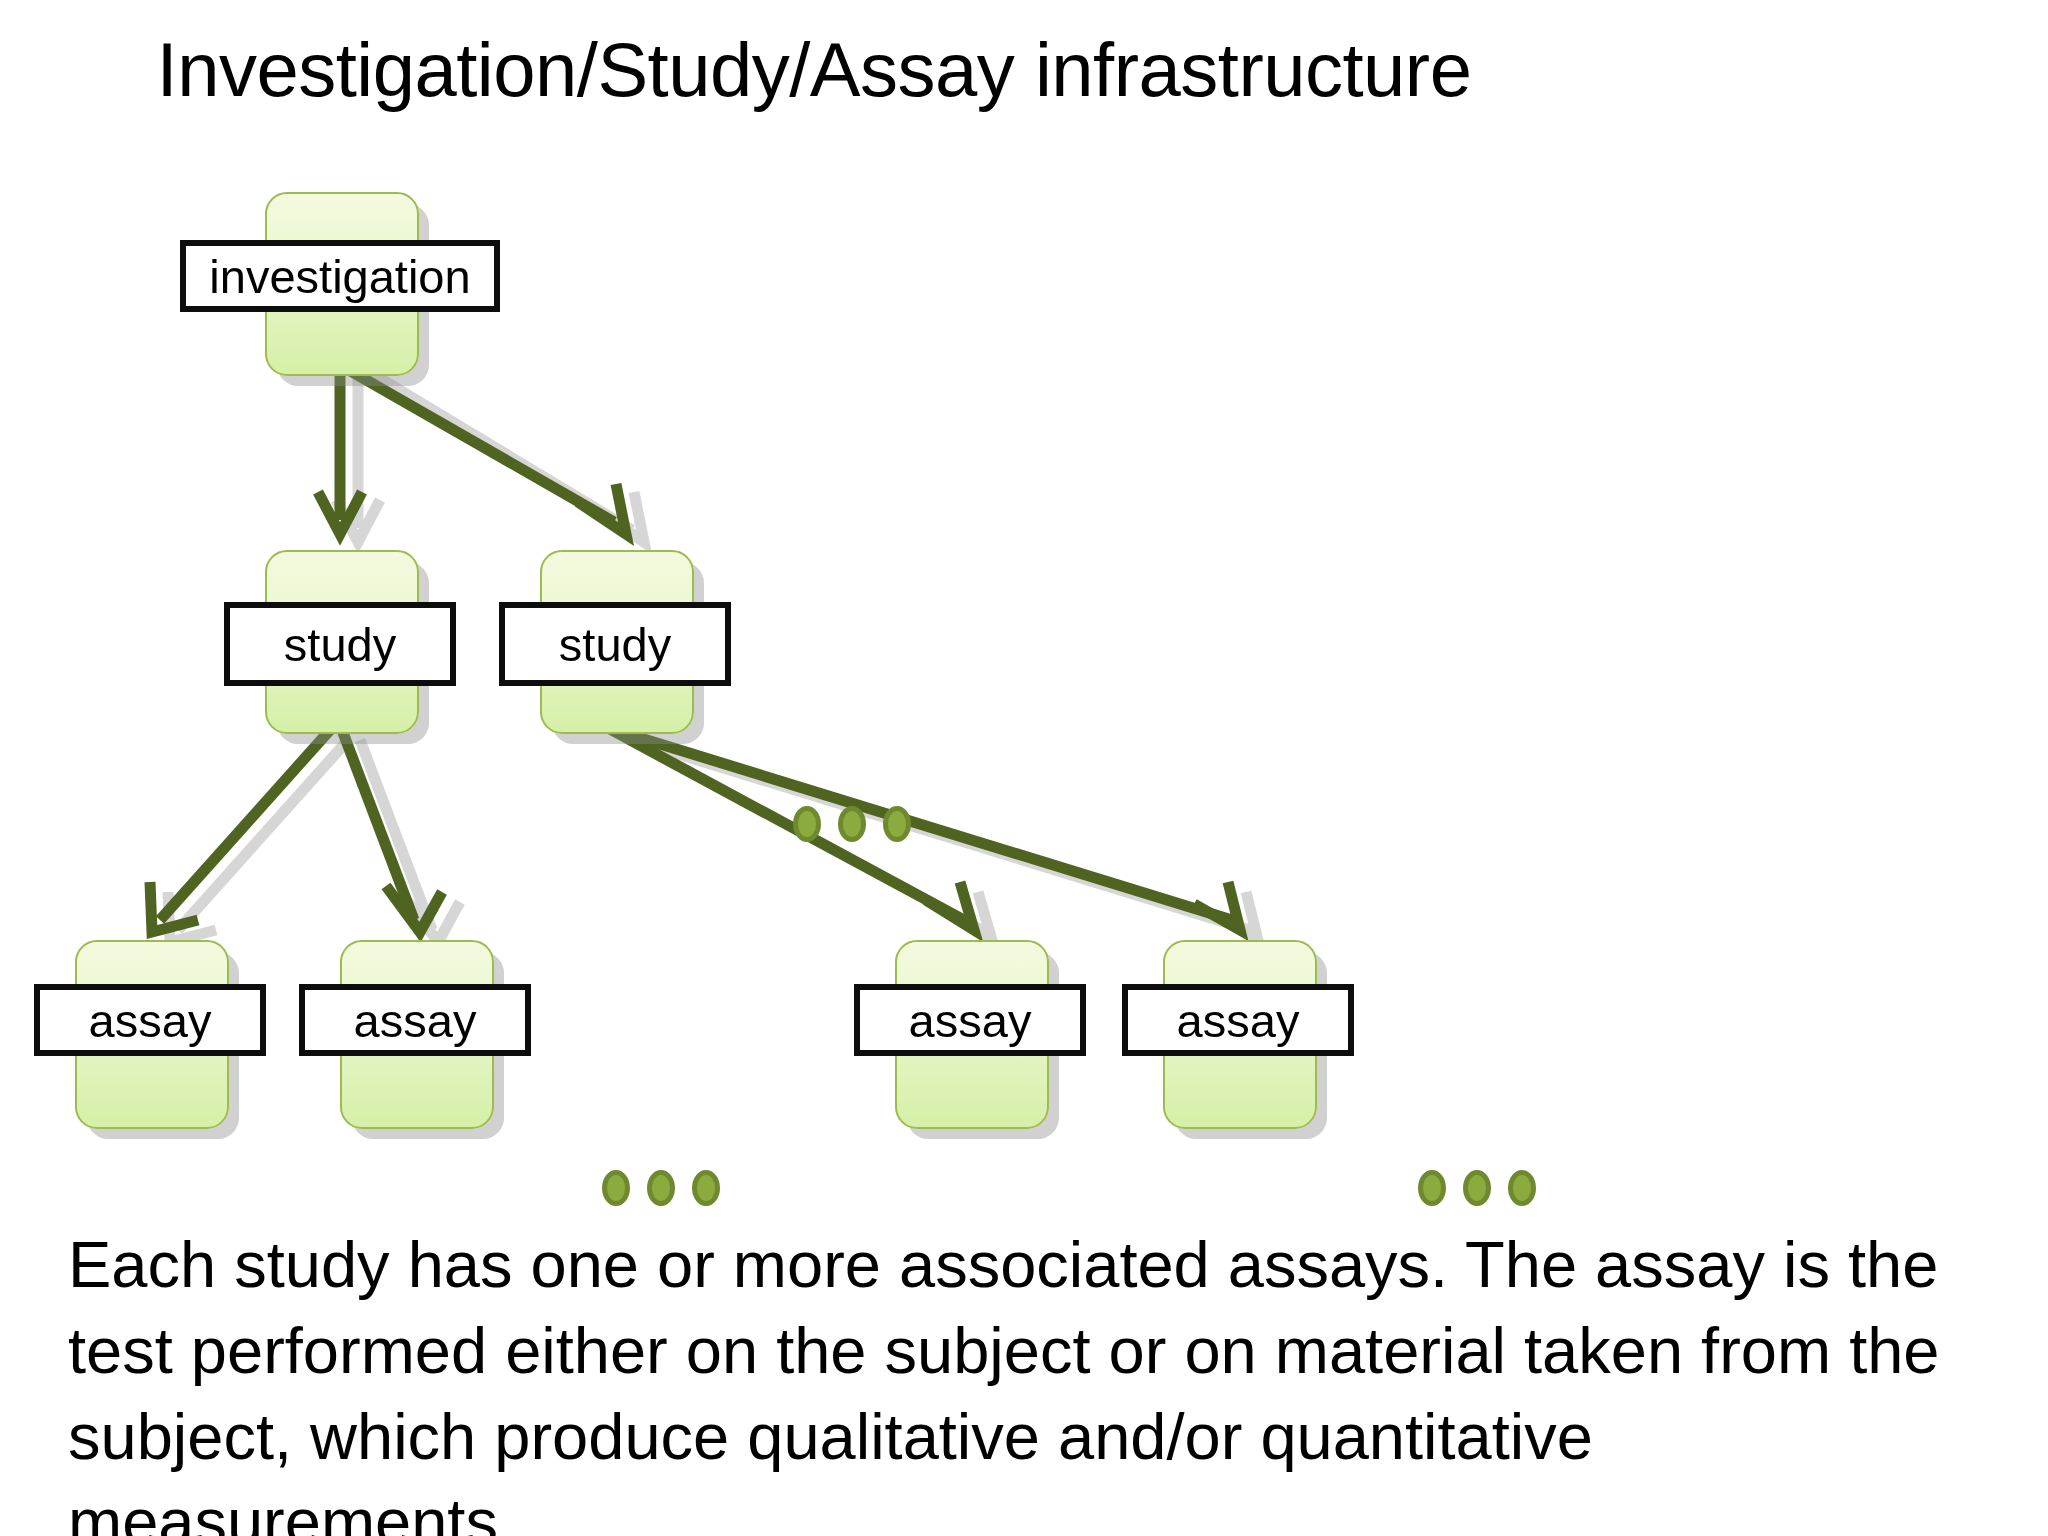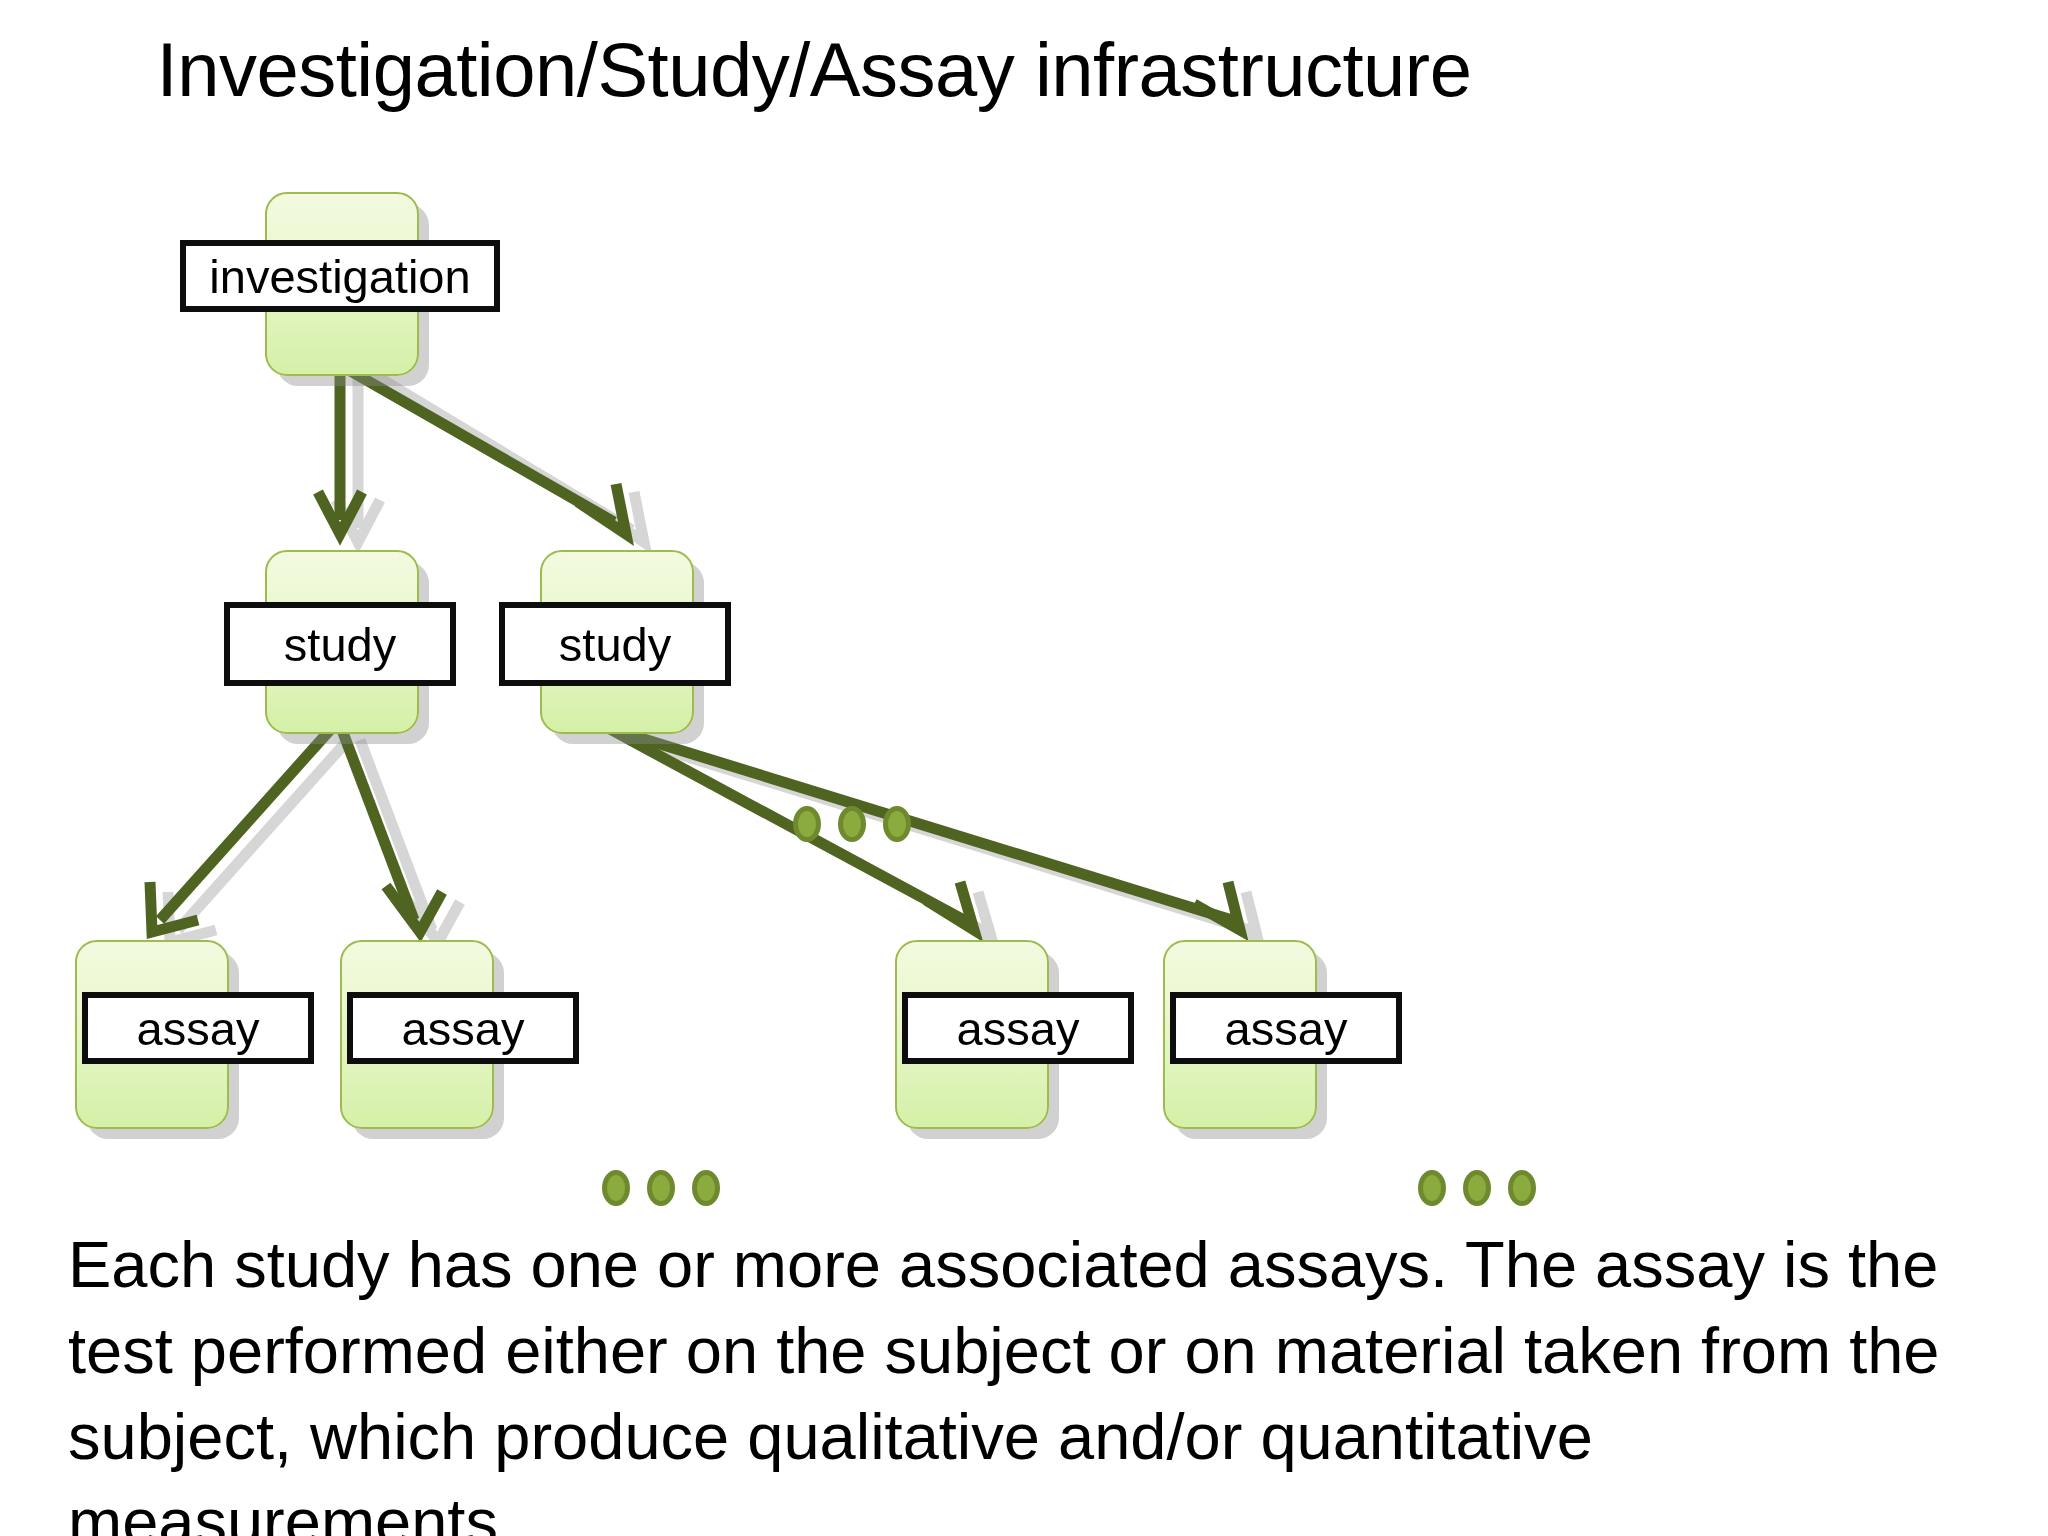--- a/index.html
+++ b/index.html
@@ -81,21 +81,21 @@
     top: 48px; height: 72px; width: 320px; font-size: 47px;
   }
 
   .node.study { width: 150px; height: 180px; }
   .node.study .label-box {
     top: 52px; height: 84px; width: 232px; font-size: 47px;
   }
 
   .node.assay { width: 150px; height: 185px; }
   .node.assay .label-box {
-    top: 52px; height: 72px; width: 232px; font-size: 47px; margin-left: 48px;
+    top: 44px; height: 72px; width: 232px; font-size: 47px;
   }
 
   
   .ellipsis {
     position: absolute;
     display: flex;
     gap: 17px;
     align-items: center;
   }
   .ellipsis .dot {

